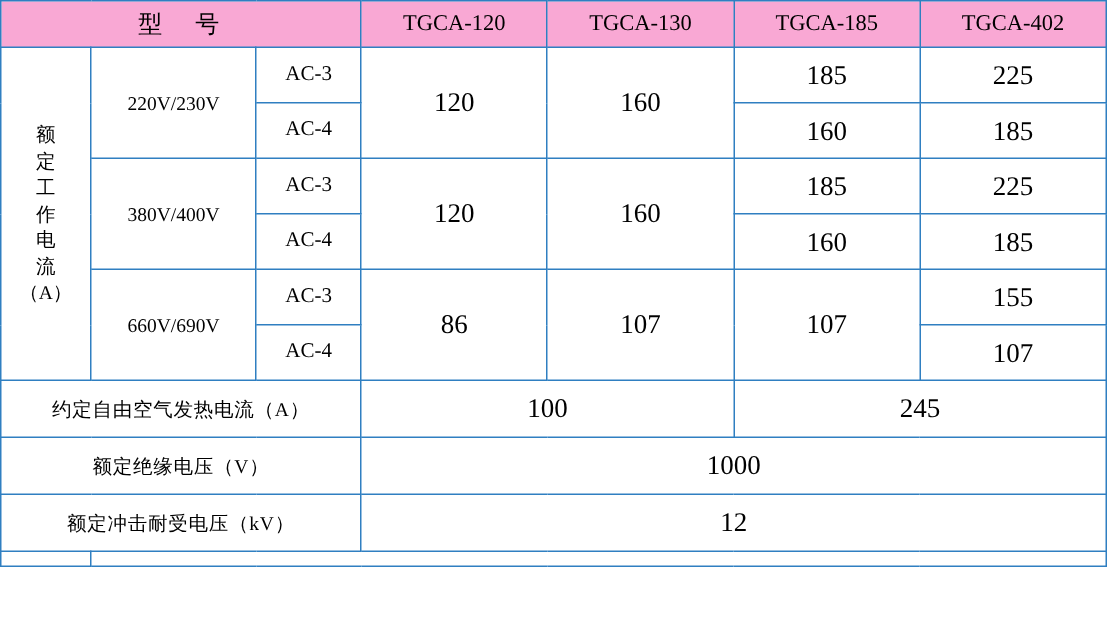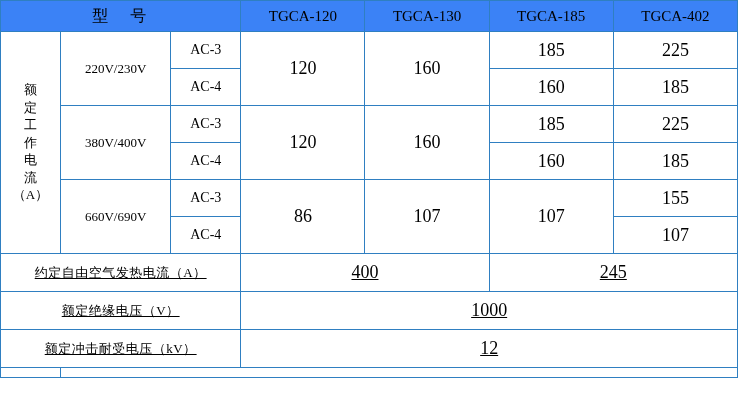--- a/index.html
+++ b/index.html
@@ -27,21 +27,21 @@
   }
   table.spec td, table.spec th {
     border: 1px solid #2f7fc1;
     text-align: center;
     vertical-align: middle;
     padding: 0;
     font-weight: normal;
     color: #000;
   }
   .hdr {
-    background: #3b82f6;
+    background: #f9a8d4;
     color: #ffffff;
     font-size: 15px;
     height: 30px;
   }
   .hdr-model {
     font-size: 16px;
     letter-spacing: 3px;
   }
   .vlabel {
     font-size: 13px;
@@ -59,21 +59,20 @@
   }
   .rowcell {
     height: 36px;
   }
   .bottom-label {
     font-size: 13px;
     letter-spacing: 0.5px;
   }
   .bottom-row {
     height: 38px;
-    text-decoration: underline;
   }
   .tail-row {
     height: 10px;
   }
   .spacer-left {
     border-left: 1px solid #ffffff;
     border-bottom: 1px solid #ffffff;
     border-top: 1px solid #ffffff;
   }
 </style>
@@ -146,21 +145,21 @@
       <td class="val" rowspan="2">107</td>
       <td class="val">155</td>
     </tr>
     <tr>
       <td class="ac rowcell">AC-4</td>
       <td class="val">107</td>
     </tr>
 
     <tr class="bottom-row">
       <td class="bottom-label" colspan="3">约定自由空气发热电流（A）</td>
-      <td class="val" colspan="2">400</td>
+      <td class="val" colspan="2">100</td>
       <td class="val" colspan="2">245</td>
     </tr>
     <tr class="bottom-row">
       <td class="bottom-label" colspan="3">额定绝缘电压（V）</td>
       <td class="val" colspan="4">1000</td>
     </tr>
     <tr class="bottom-row">
       <td class="bottom-label" colspan="3">额定冲击耐受电压（kV）</td>
       <td class="val" colspan="4">12</td>
     </tr>

